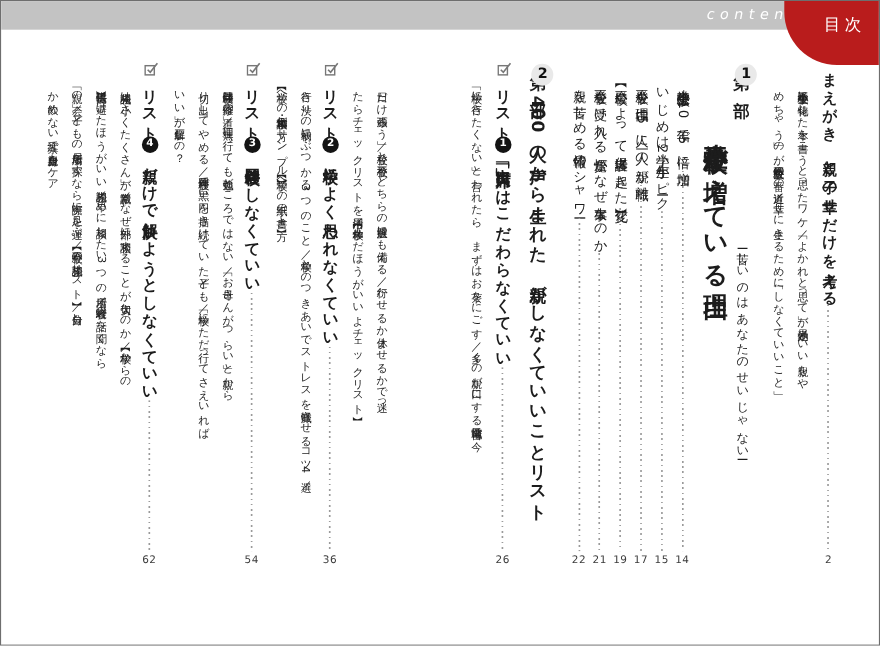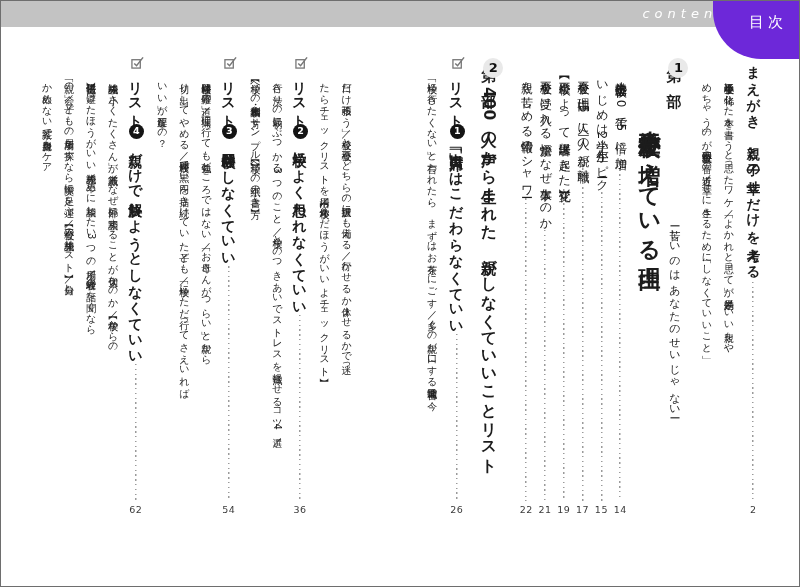--- a/index.html
+++ b/index.html
@@ -3,21 +3,21 @@
 <meta charset="utf-8">
 <style>
   html,body { margin:0; padding:0; background:#e8e8e8; }
   .sheet {
     position:relative; width:800px; height:587px; background:#ffffff;
     border:1px solid #6e6e6e; box-sizing:border-box; overflow:hidden;
     font-family:"DejaVu Sans","Liberation Sans",sans-serif; color:#1c1c1c;
   }
   
   .band { position:absolute; top:0; left:0; right:0; height:26px; background:#c3c3c3; }
-  .tab { position:absolute; top:0; right:0; width:86px; height:58px; background:#6d28d9;
+  .tab { position:absolute; top:0; right:0; width:86px; height:58px; background:#b91c1c;
          border-bottom-left-radius:48px; }
   .tab-txt { position:absolute; top:12px; right:12px; color:#ffffff; font-size:15px;
              letter-spacing:4px; white-space:nowrap; }
   .contents-en { position:absolute; top:5px; right:60px; color:#ffffff; font-size:13px;
                  font-style:italic; letter-spacing:5px; white-space:nowrap; }
 
   
   .v { writing-mode:vertical-rl; text-orientation:mixed; }
   .page { position:absolute; top:55px; height:460px; overflow:hidden; }
   .page-r { right:38px; width:336px; }

